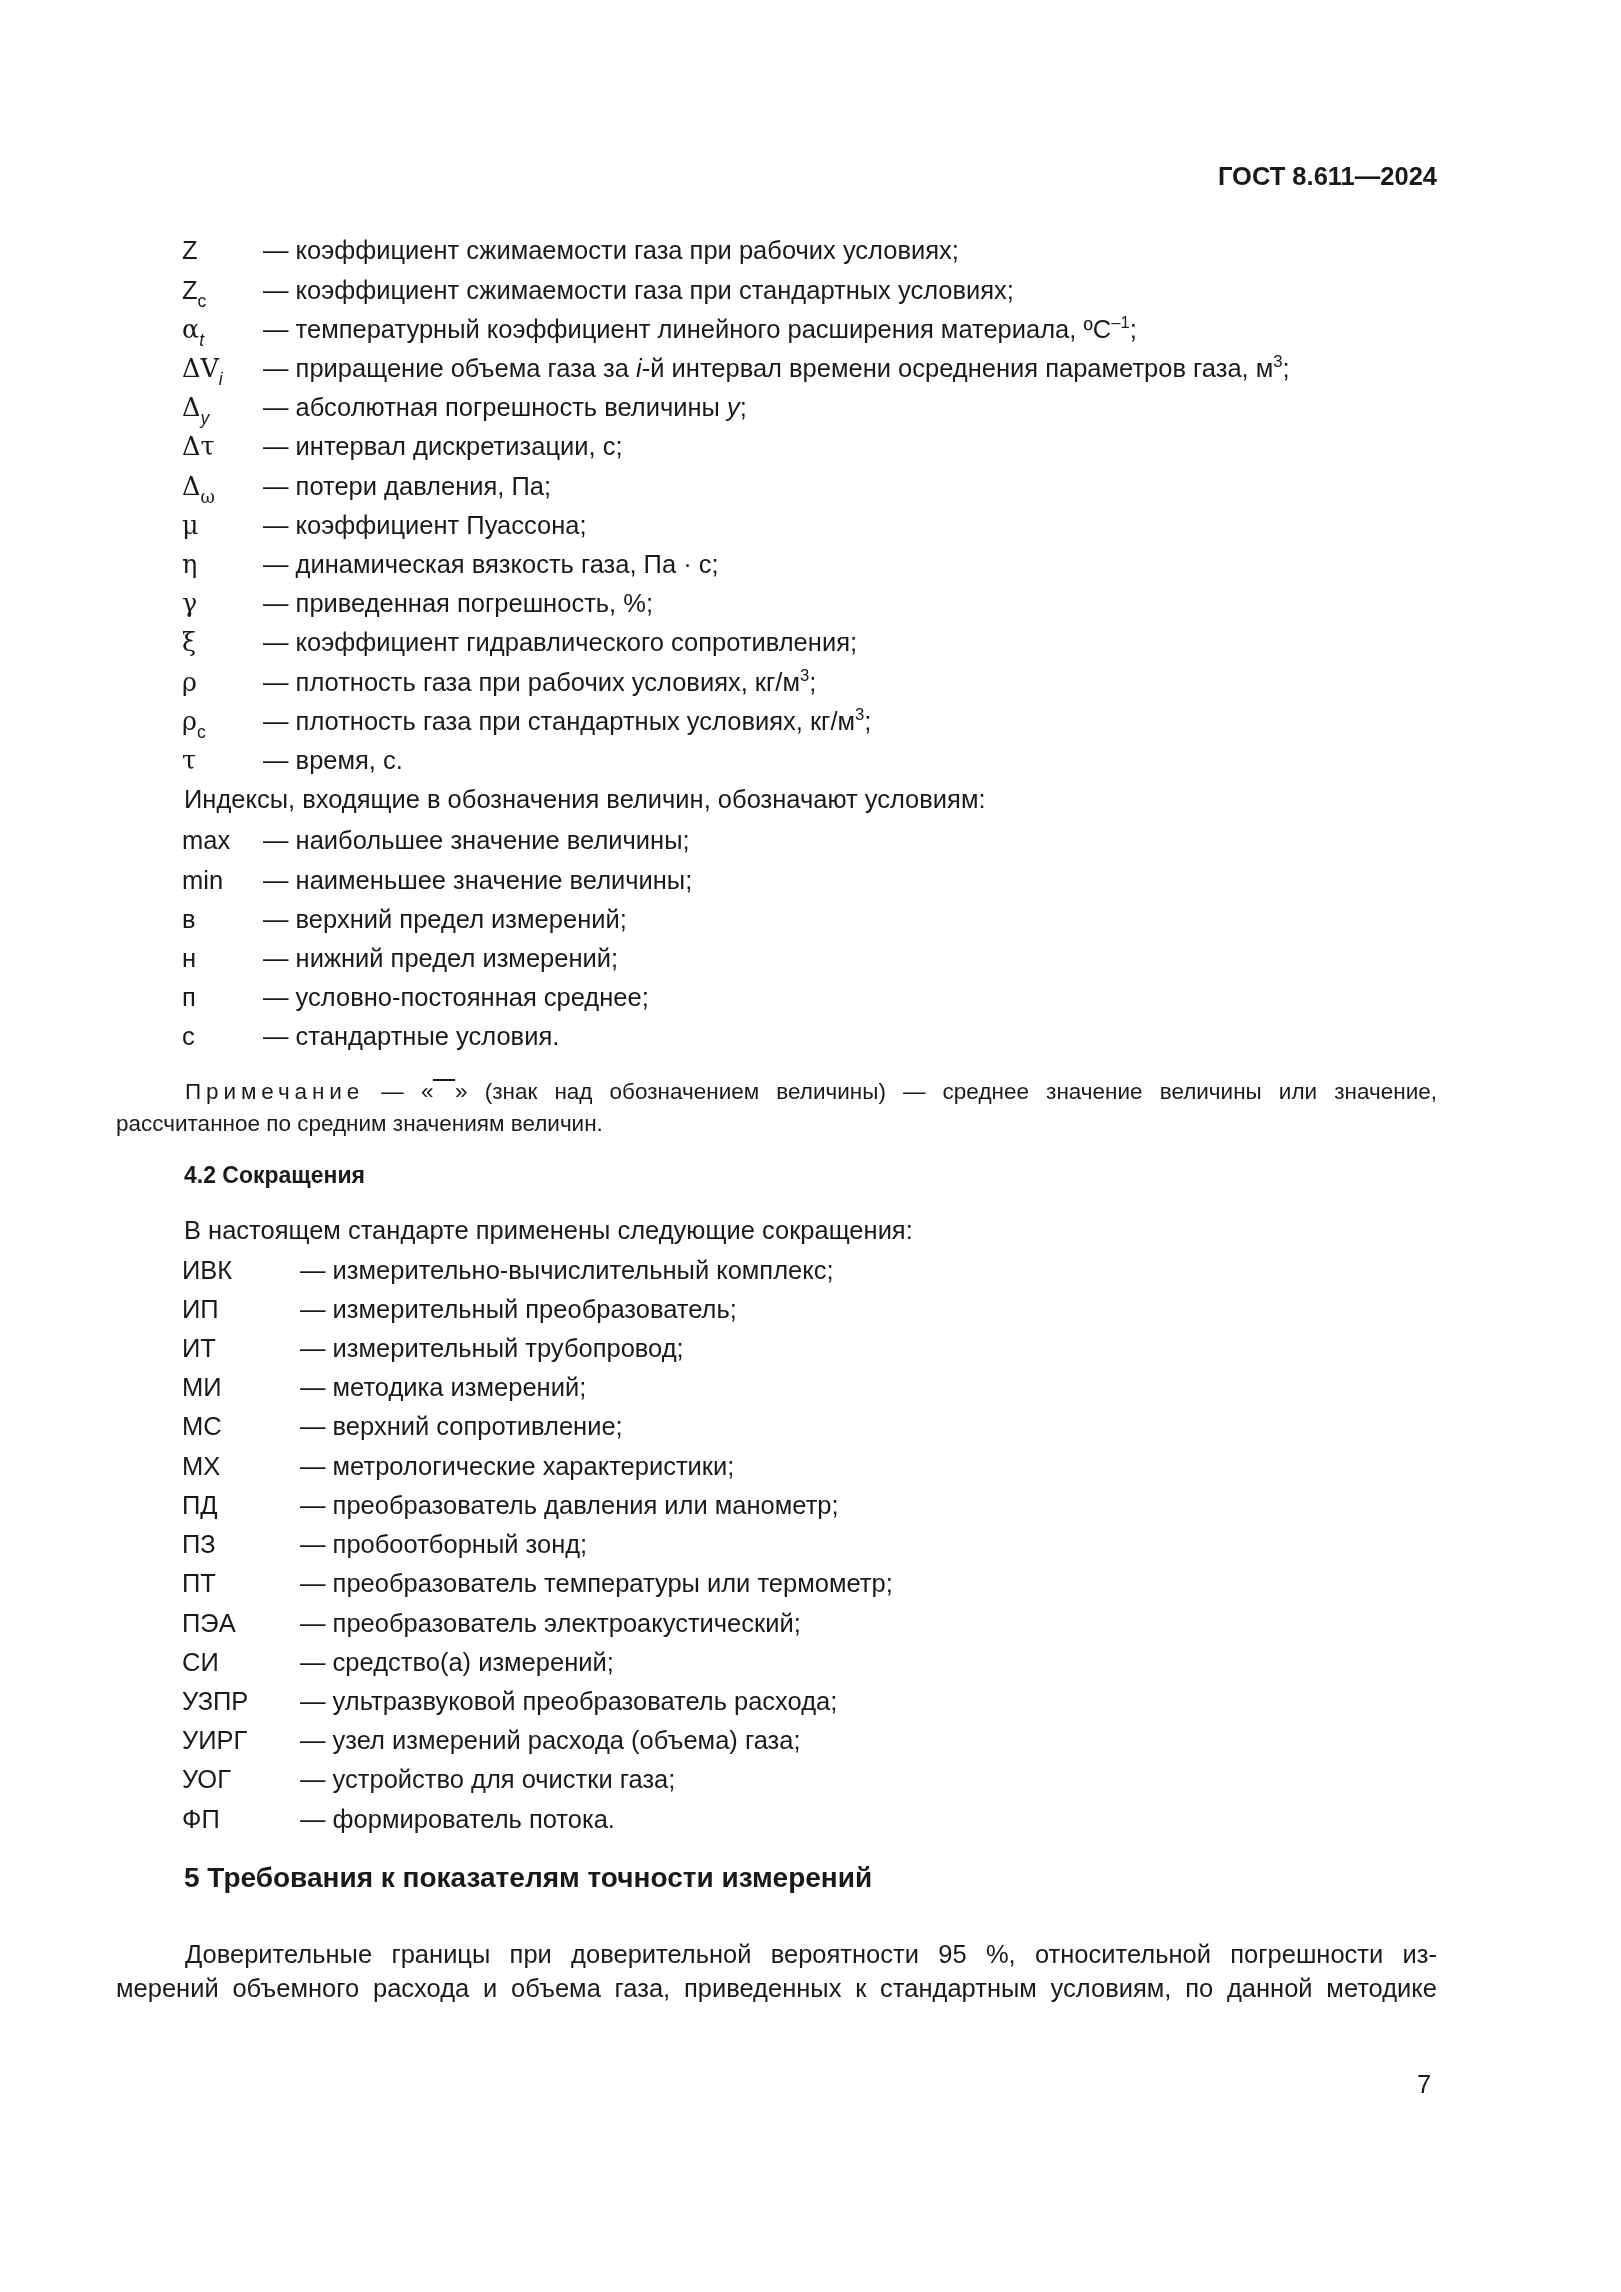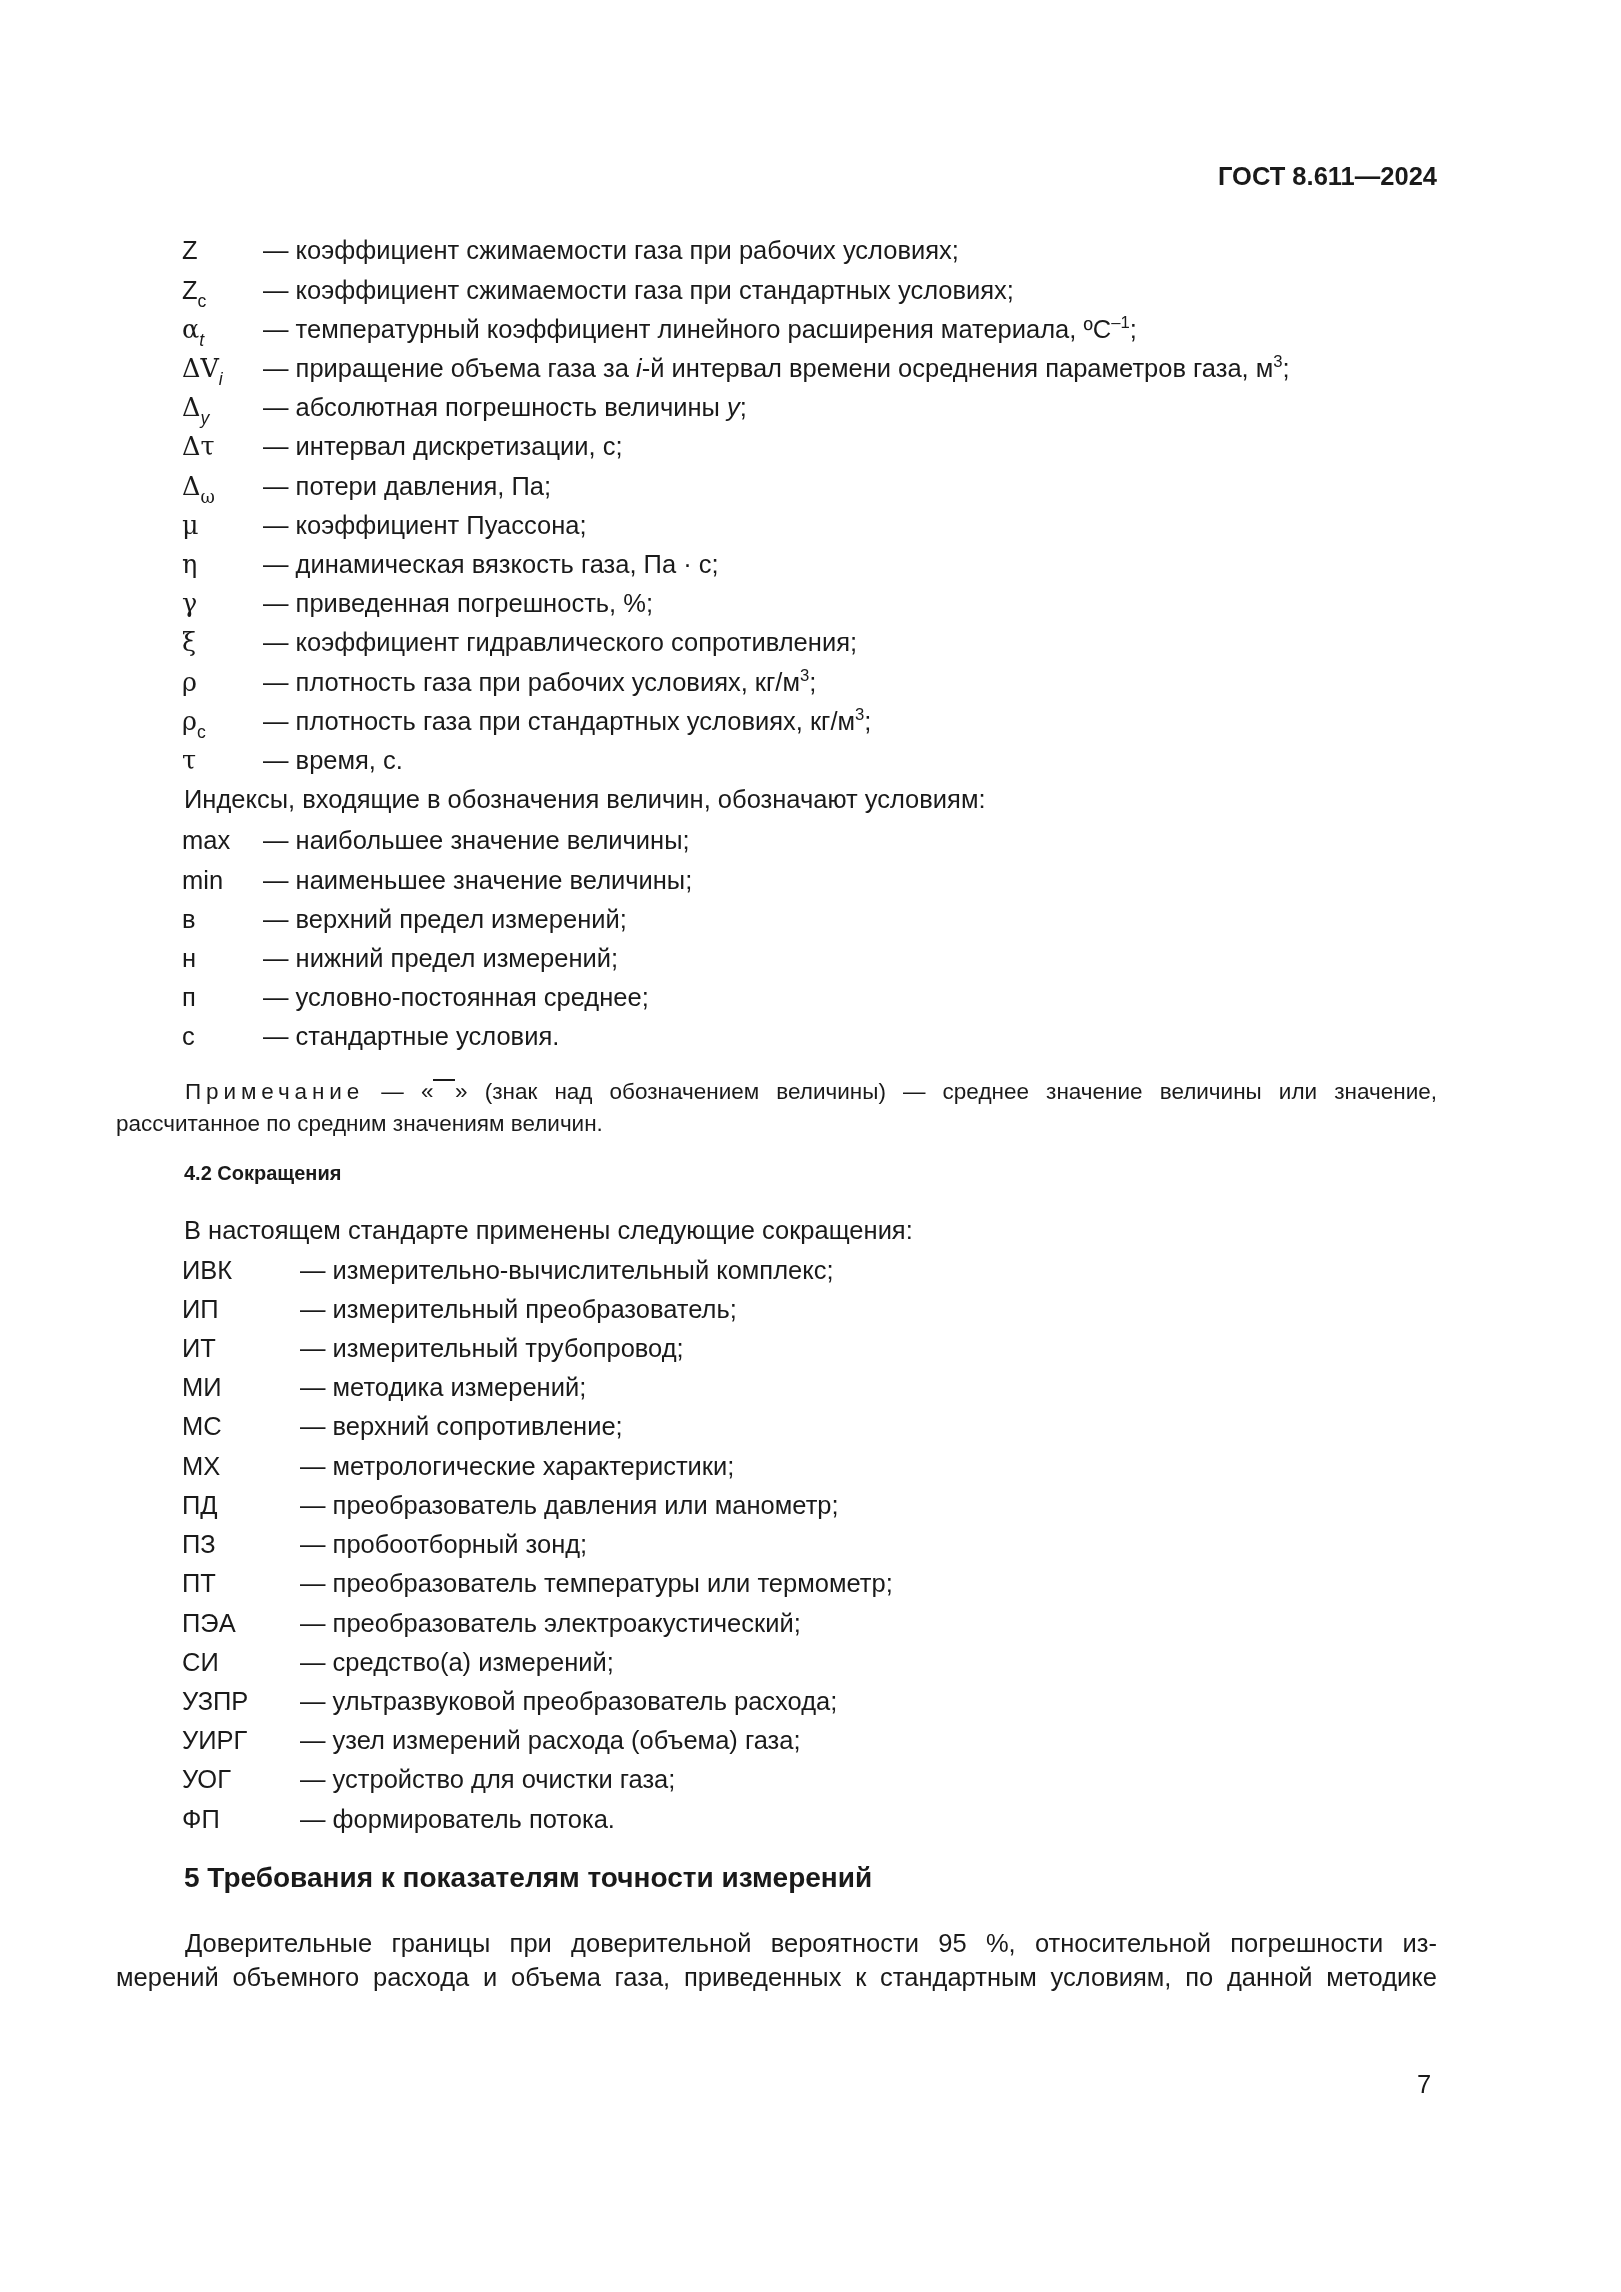--- a/index.html
+++ b/index.html
@@ -13,25 +13,25 @@
   .sym sub { font-size: 17.6px; vertical-align: -7.8px; font-family: "Liberation Sans", sans-serif; }
   .sym sub.it, .it { font-style: italic; }
   .def { position: absolute; left: 251px; margin-left: 12px; }
   .def2 { position: absolute; left: 300px; }
   sup { font-size: 16.7px; vertical-align: 9.8px; line-height: 0; }
   .para { position: absolute; left: 184px; font-size: 25.5px; line-height: 39px; white-space: nowrap; }
   .note { position: absolute; left: 116px; width: 1321px; font-size: 22.5px; line-height: 32px; }
   .note .lbl { letter-spacing: 4.9px; margin-top: 36px; }
   .note .l1 { padding-left: 69px; display: block; text-align: justify; text-align-last: justify; }
   .overbar { display: inline-block; width: 21.6px; border-top: 2px solid #1a1a1a; height: 13.7px; vertical-align: 3.9px; }
-  .h42 { position: absolute; left: 184px; top: 1162px; font-size: 20px; font-weight: bold; }
+  .h42 { position: absolute; left: 184px; top: 1162px; font-size: 23px; font-weight: bold; }
   .h5 { position: absolute; left: 184px; top: 1862px; font-size: 28px; font-weight: bold; }
   .body5 { position: absolute; left: 116px; top: 1926px; width: 1321px; font-size: 25.5px; line-height: 34px; }
   .body5 .l { display: block; text-align: justify; text-align-last: justify; }
-  .body5 .l.first { padding-left: 69px; }
+  .body5 .l.first { padding-left: 69px; margin-top: 11px; }
   .body5 .l.last { text-align-last: left; }
   .pgnum { position: absolute; left: 1417px; top: 2070px; font-size: 25.5px; }
 </style>
 </head>
 <body>
 
 <div class="abs hdr">ГОСТ 8.611—2024</div>
 
 <div>
   <div class="row" style="top:231px">

